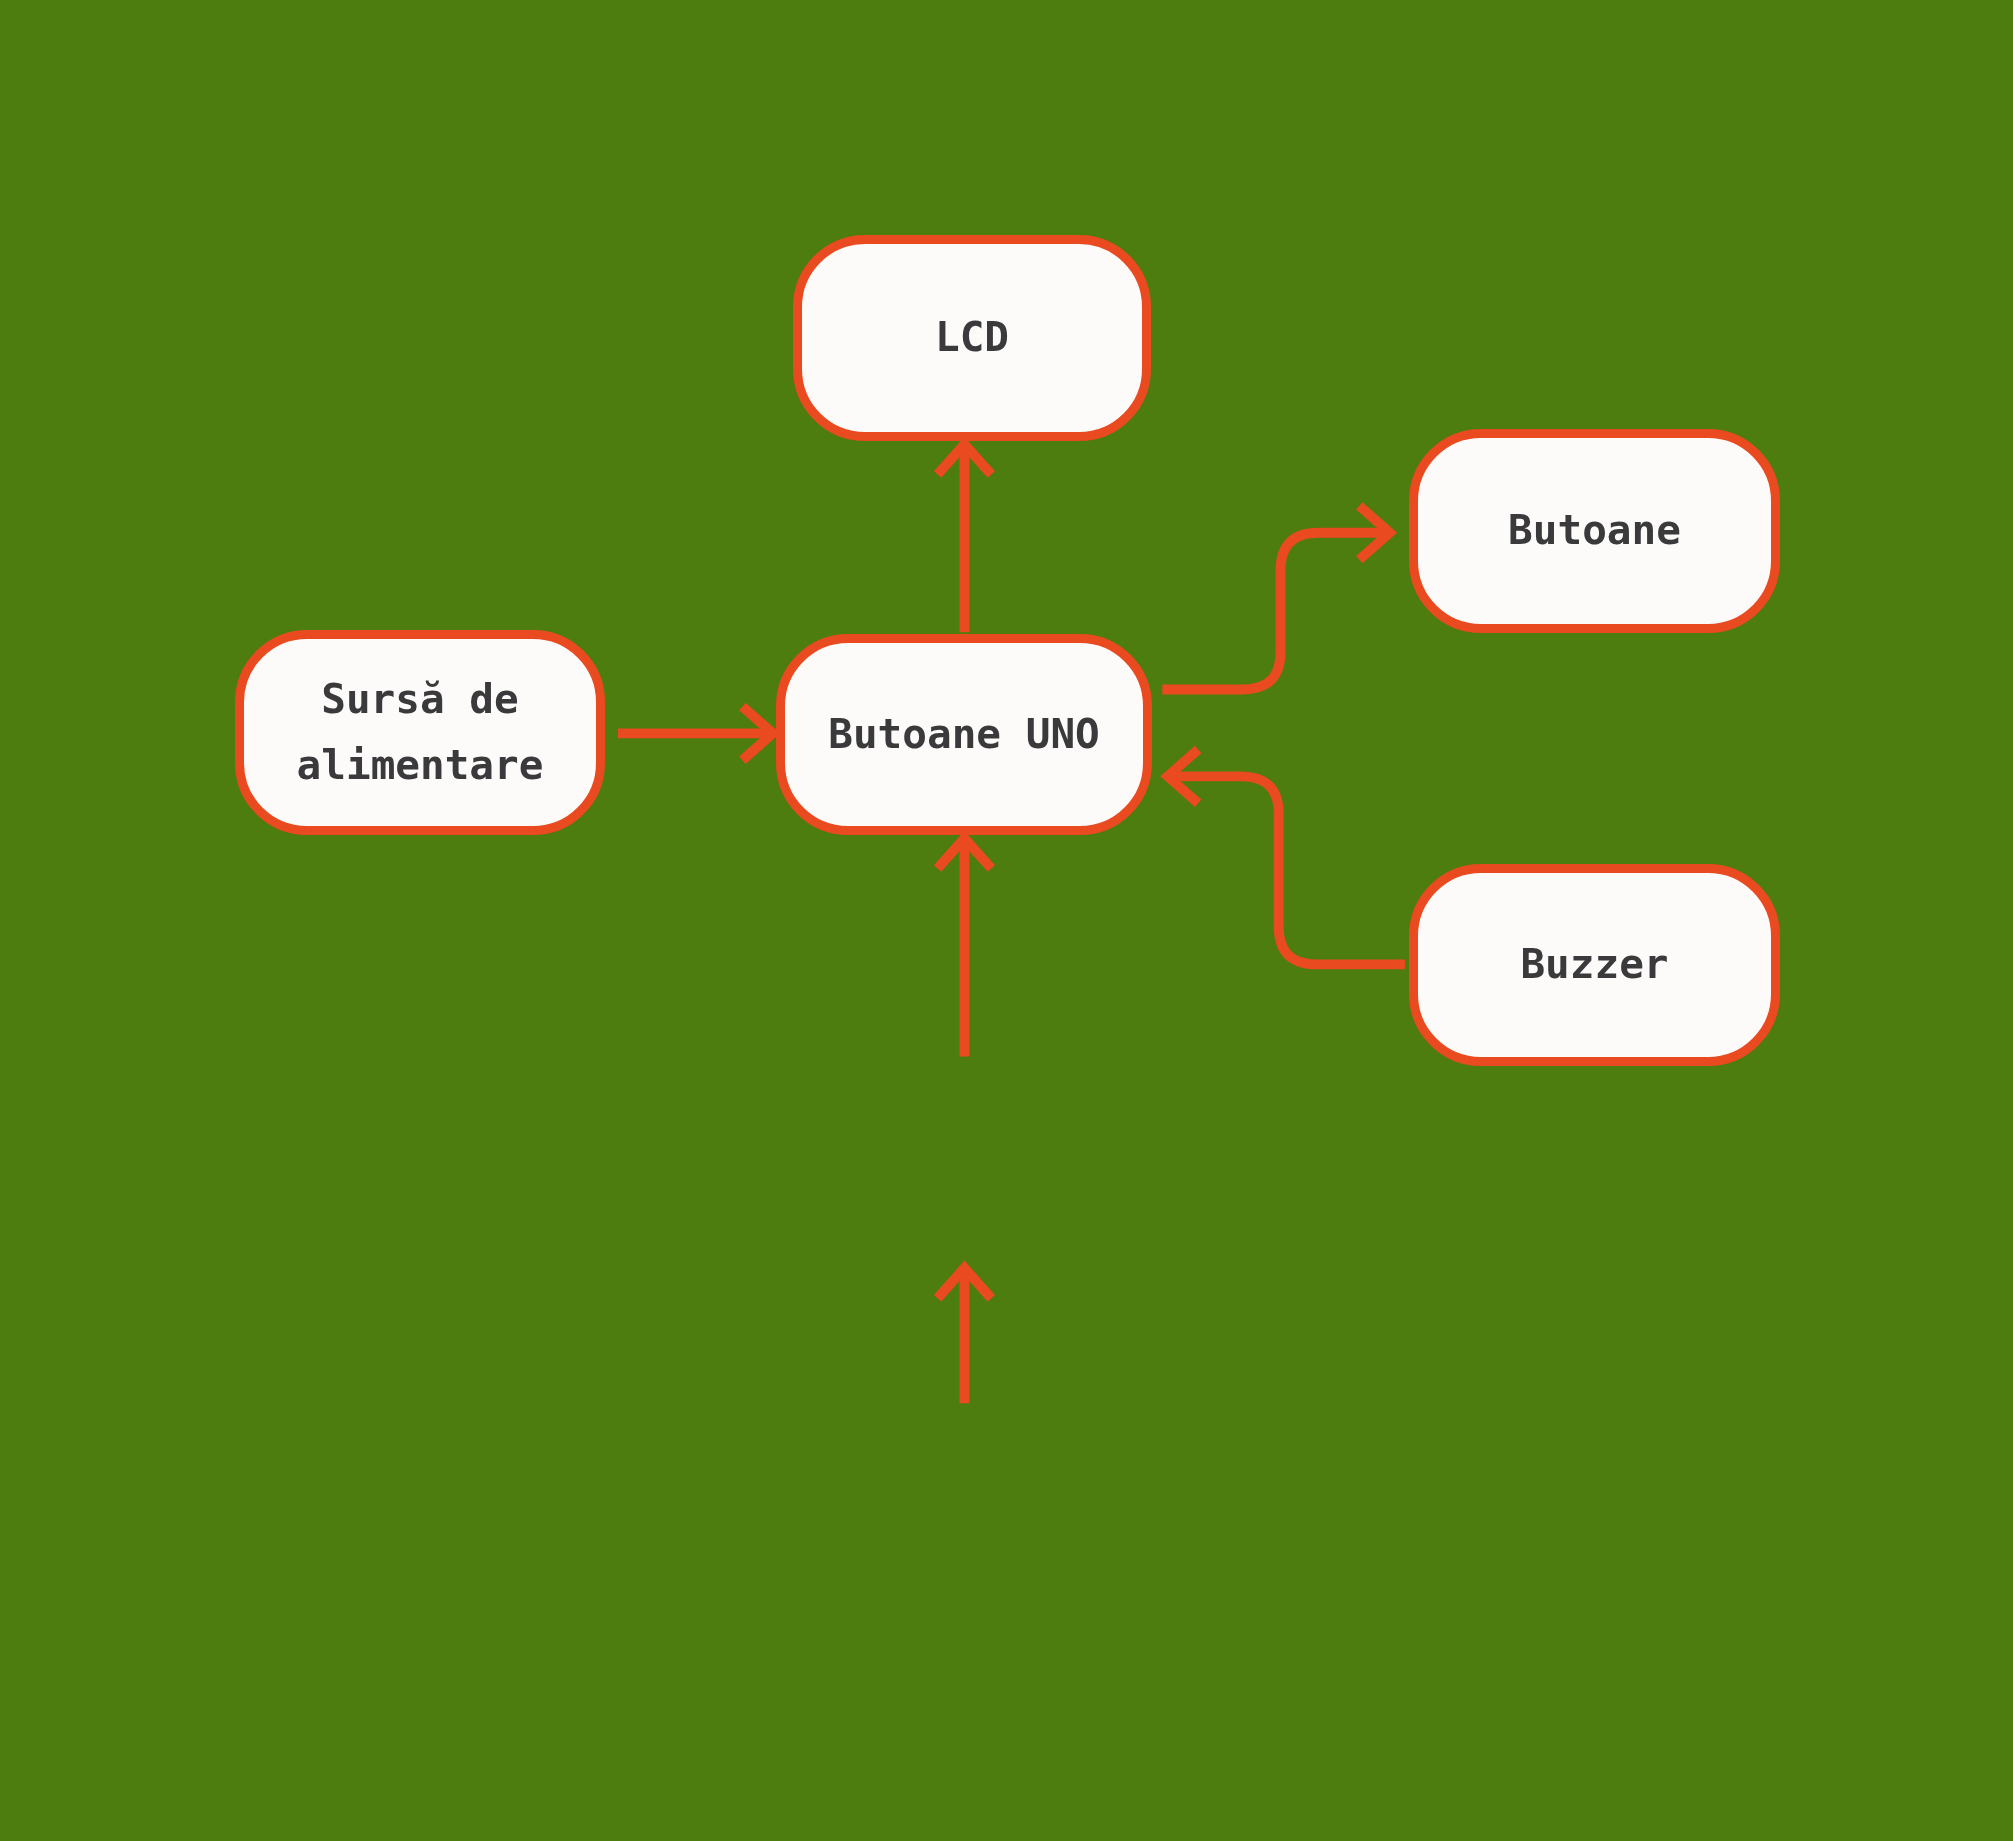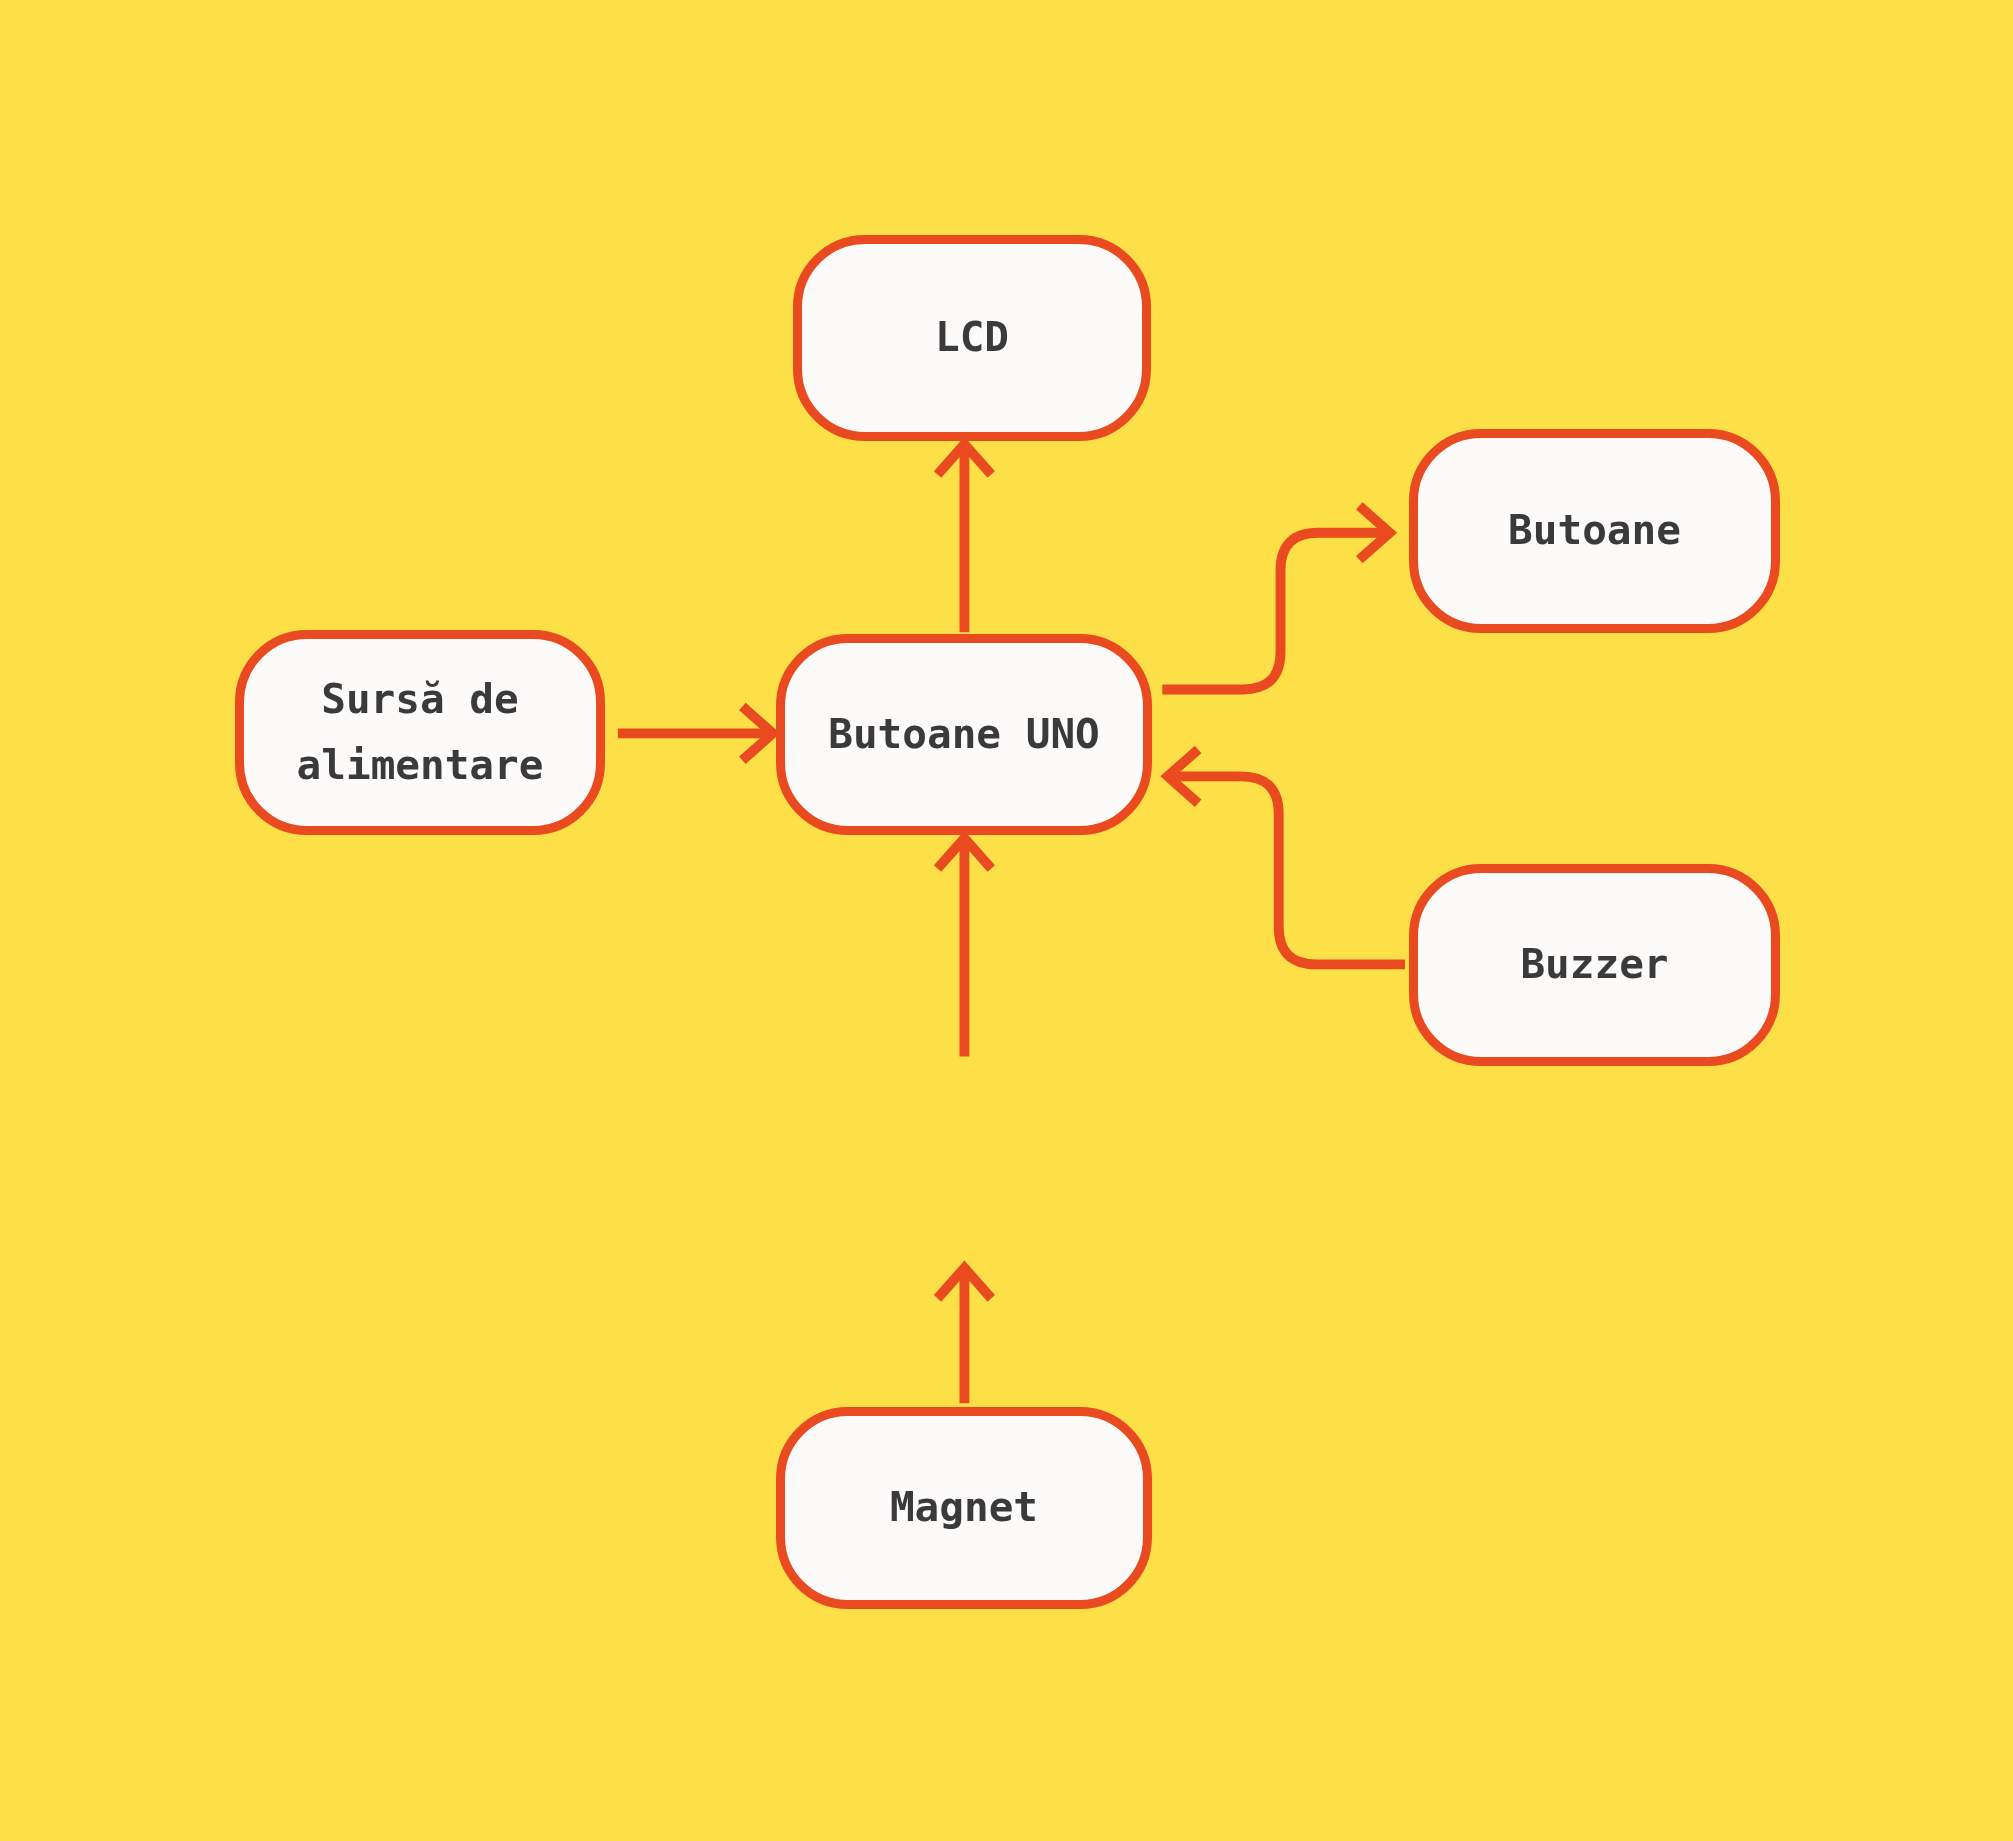--- a/index.html
+++ b/index.html
@@ -4,21 +4,21 @@
 <style>
   html, body {
     margin: 0;
     padding: 0;
     background: #000000;
   }
   .canvas {
     position: relative;
     width: 2013px;
     height: 1841px;
-    background: #fde047;
+    background: #4d7c0f;
     overflow: hidden;
     font-family: "DejaVu Sans Mono", "Liberation Mono", monospace;
   }
   .edges {
     position: absolute;
     left: 0;
     top: 0;
     width: 2013px;
     height: 1841px;
   }
@@ -98,18 +98,15 @@
 
   <div class="node" style="left:776px; top:634px; width:376px; height:201px;">
     <span class="label">Butoane UNO</span>
   </div>
 
   <div class="node" style="left:1409px; top:864px; width:371px; height:202px;">
     <span class="label">Buzzer</span>
   </div>
 
 
-  <div class="node" style="left:776px; top:1407px; width:376px; height:202px;">
-    <span class="label">Magnet</span>
-  </div>
 
 </div>
 
 
 </body></html>

